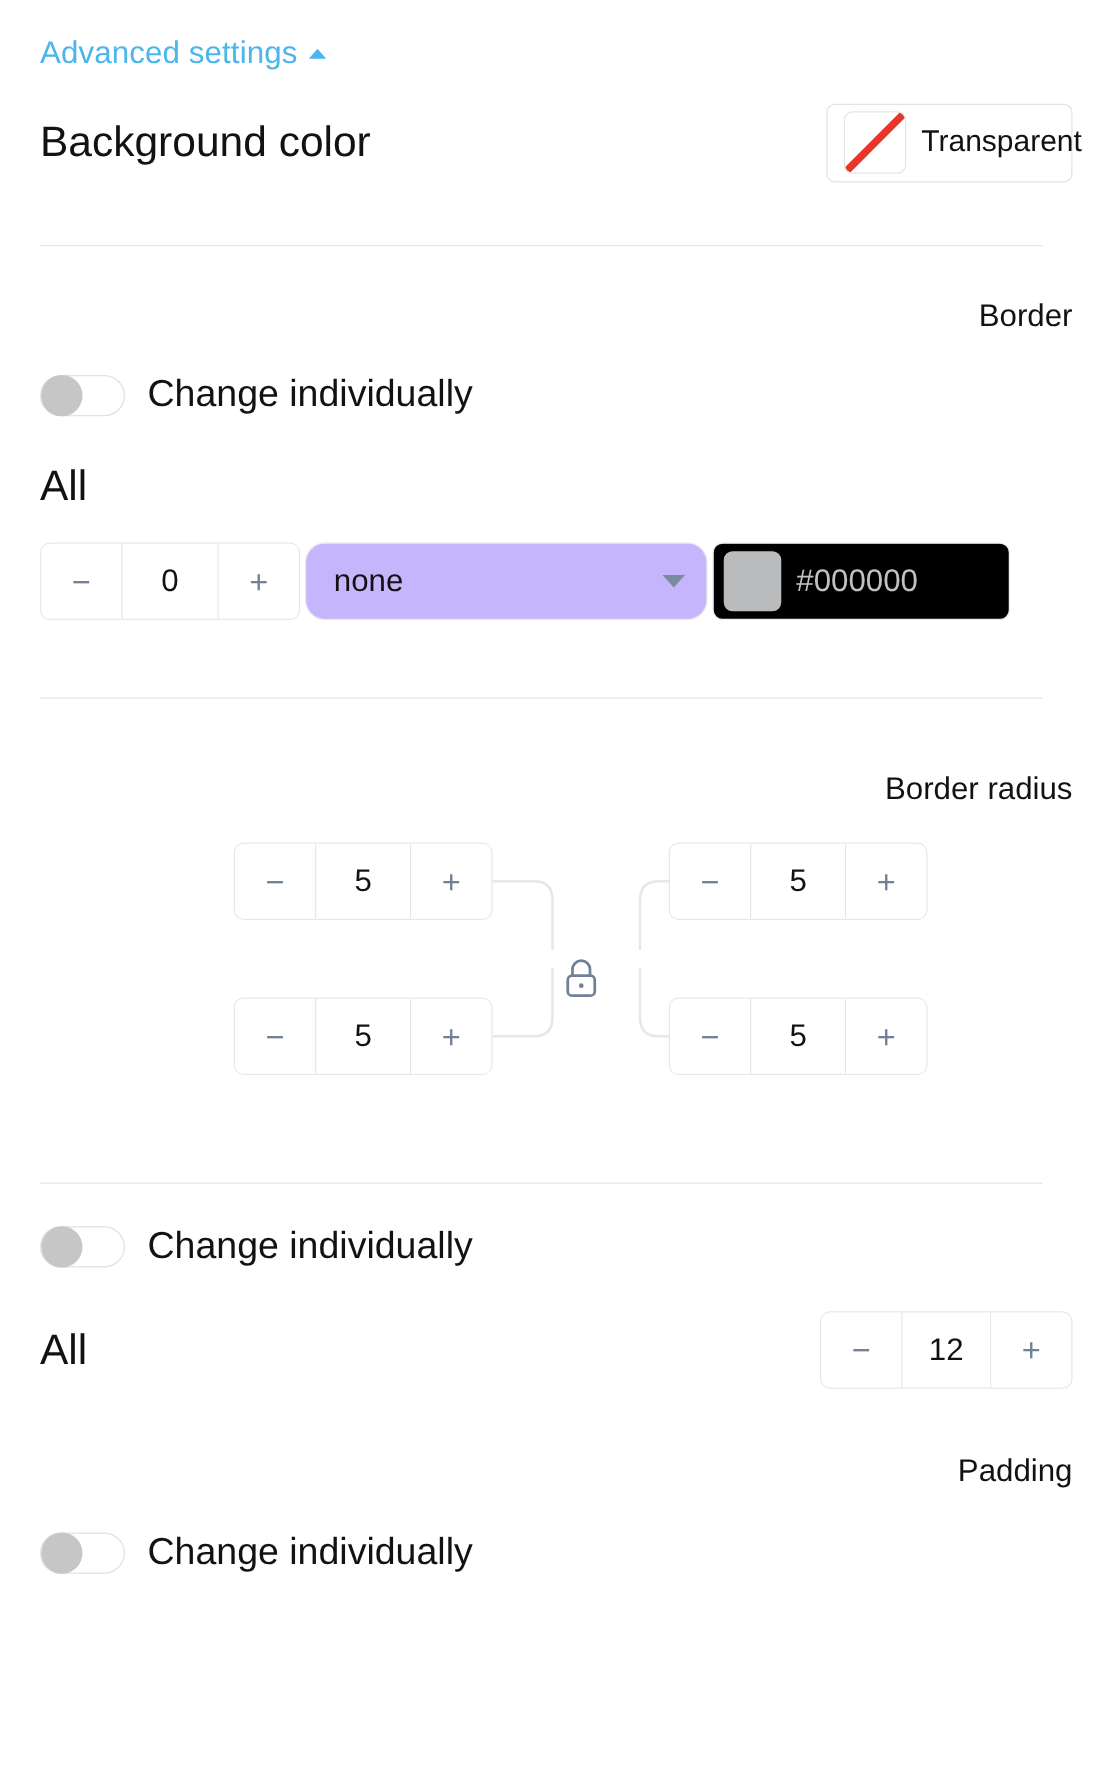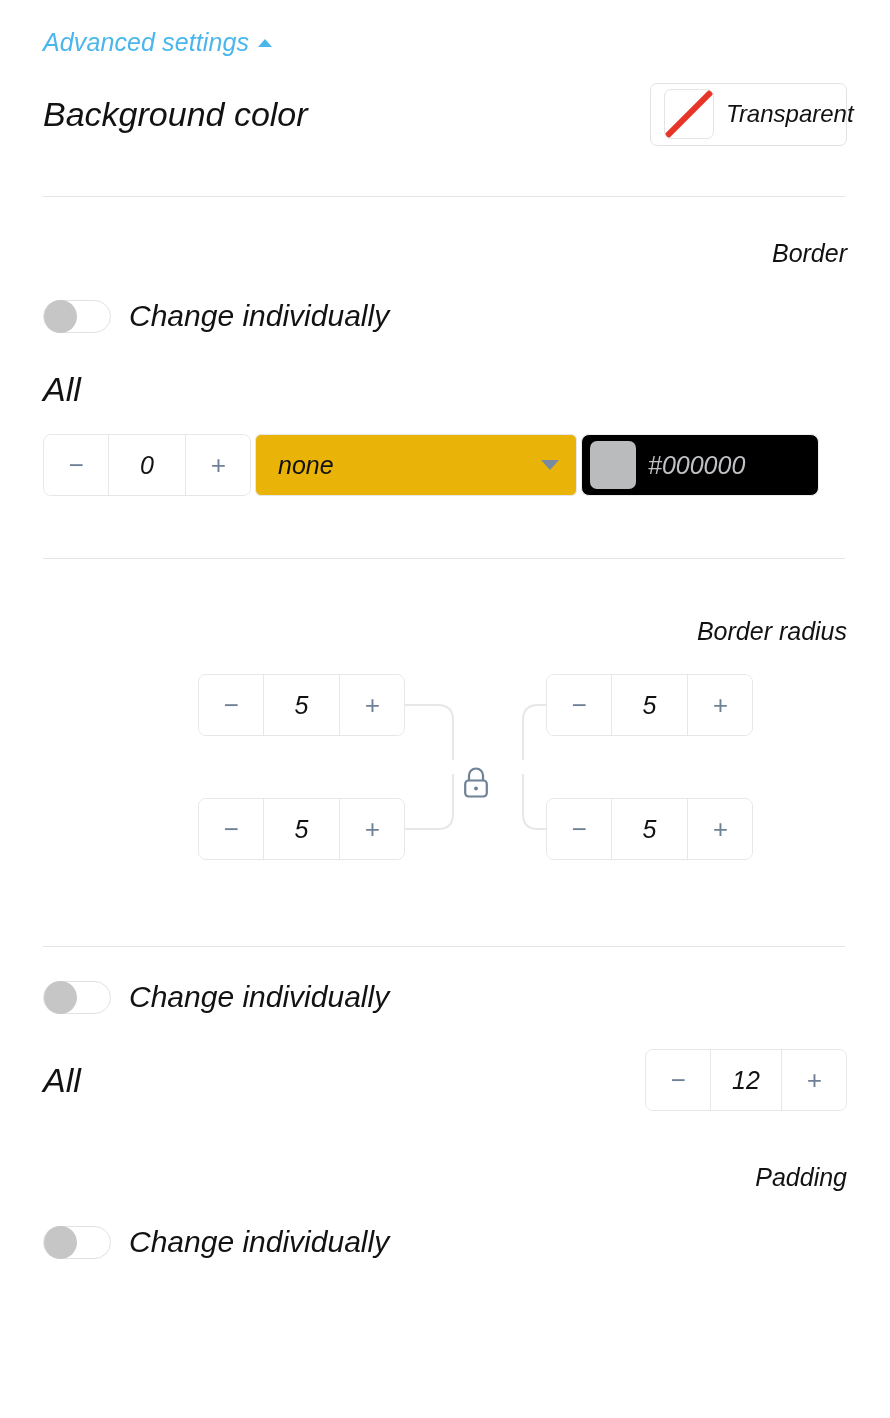--- a/index.html
+++ b/index.html
@@ -10,22 +10,21 @@
     background: #ffffff;
     font-family: "Liberation Sans", sans-serif;
     color: #121212;
     overflow: hidden;
   }
 
   .panel {
     width: 890px;
     height: 1418px;
     position: relative;
-    padding: 0 43px;
-    font-style: italic;
+    padding: 0 32px;
   }
 
   
   .adv-header {
     display: flex;
     align-items: center;
     gap: 9px;
     padding-top: 26px;
     height: 58px;
     cursor: pointer;
@@ -181,22 +180,22 @@
     display: flex;
     align-items: center;
     gap: 0;
     margin-top: 28px;
   }
   .select-box {
     width: 322px;
     height: 62px;
     margin-left: 4px;
     border: 1px solid #e6e7e9;
-    border-radius: 6px;
-    background: #eab308;
+    border-radius: 16px;
+    background: #c4b5fd;
     display: flex;
     align-items: center;
     justify-content: space-between;
     padding: 0 17px 0 22px;
     cursor: pointer;
   }
   .select-value { font-size: 25px; color: #121212; }
   .caret-down {
     width: 0; height: 0;
     border-left: 9px solid transparent;

